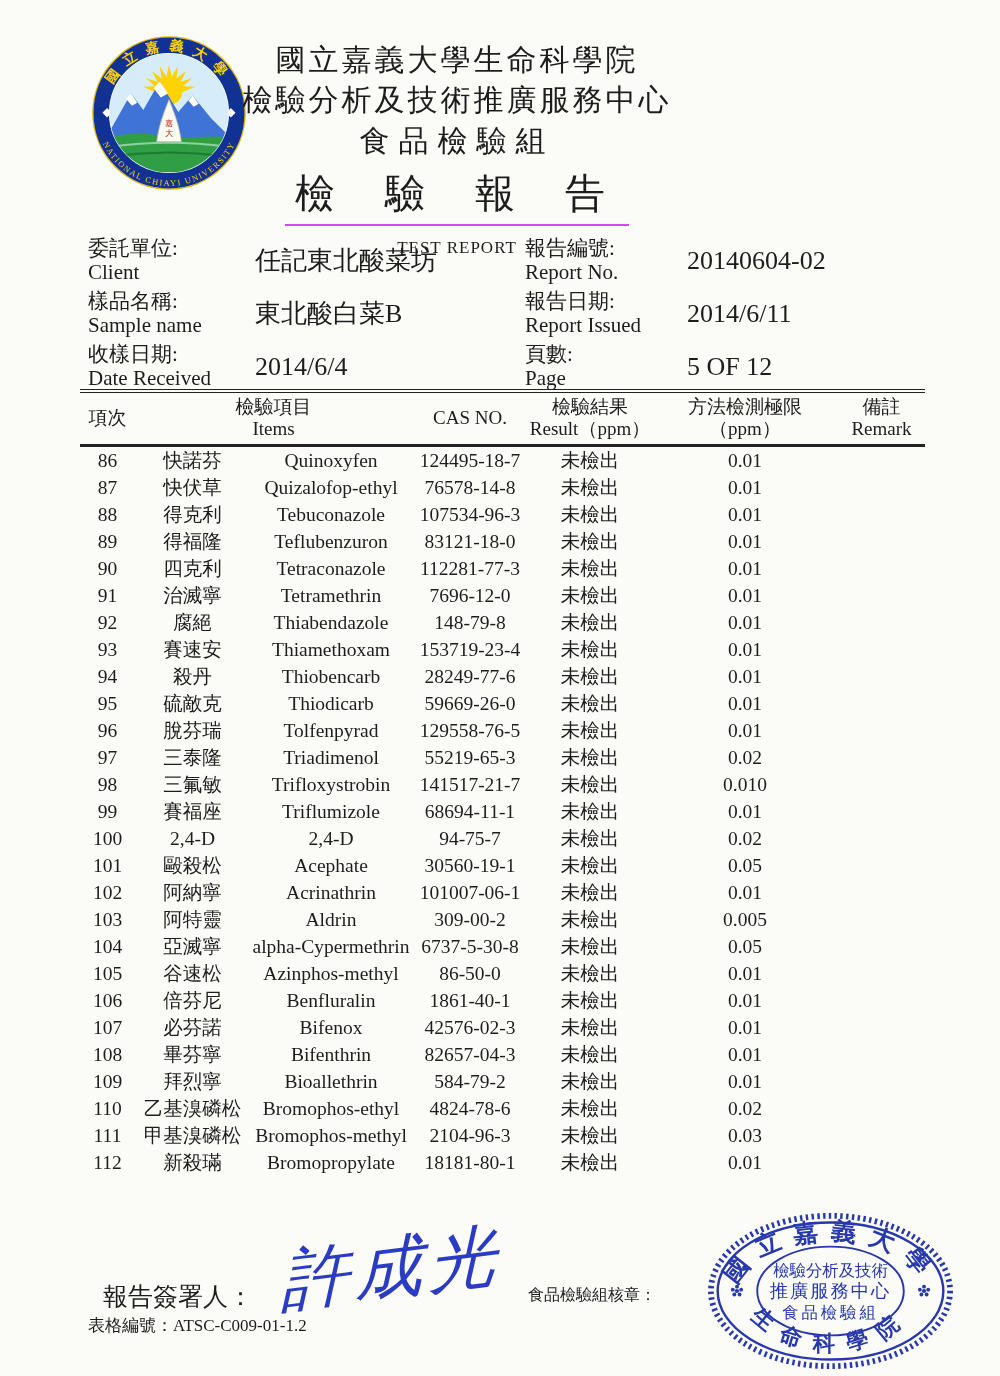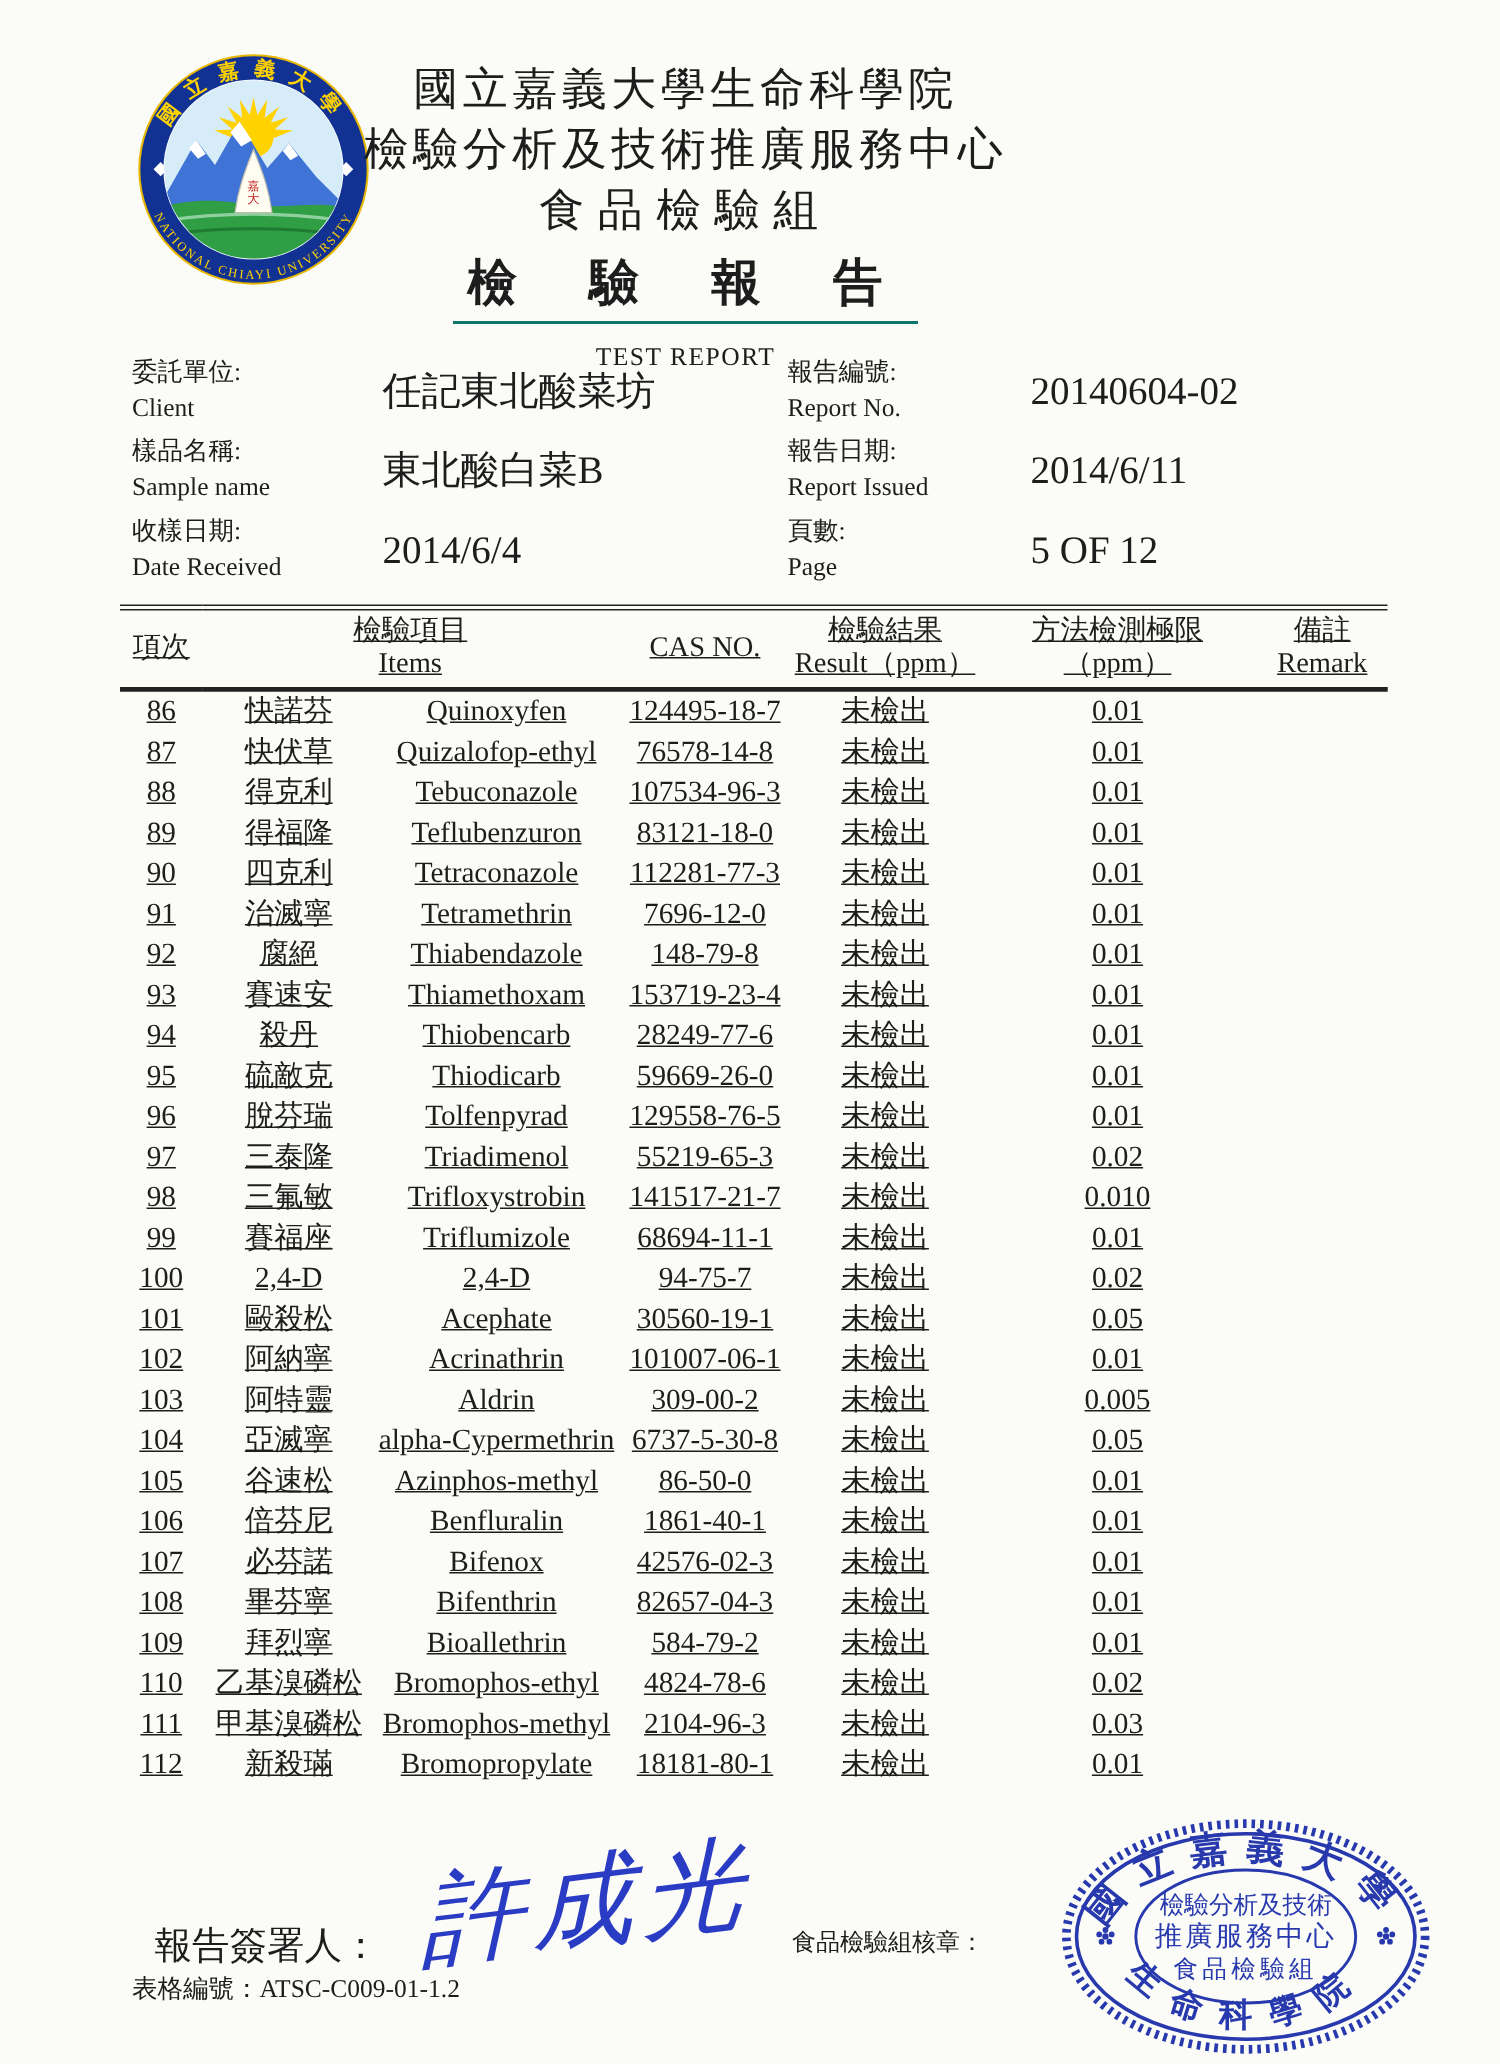--- a/index.html
+++ b/index.html
@@ -13,37 +13,37 @@
     overflow:hidden;
   }
 
   
   .logo { position:absolute; left:92px; top:36px; width:154px; height:154px; }
   .titles { position:absolute; left:0; top:40px; width:872px; padding-left:42px; text-align:center; }
   .org-line1, .org-line2 { font-size:30px; letter-spacing:3px; line-height:40px; }
   .org-line3 { font-size:30px; letter-spacing:9px; line-height:42px; }
   .report-title {
     display:inline-block; margin-top:4px;
-    font-size:33px; font-weight:bold; letter-spacing:20px;
-    border-bottom:2px solid #0f766e; padding:0 4px 3px 10px;
+    font-size:40px; font-weight:normal; letter-spacing:20px;
+    border-bottom:2px solid #d946ef; padding:0 4px 3px 10px;
   }
   .report-title-en { margin-top:12px; font-size:17px; letter-spacing:1px; }
 
   
   .info {
     position:absolute; left:88px; top:234px; width:845px;
     display:grid;
     grid-template-columns:167px 270px 162px 1fr;
     grid-auto-rows:minmax(53px,auto);
   }
-  .info-label { font-size:17px; line-height:24px; padding-top:2px; }
+  .info-label { font-size:21px; line-height:24px; padding-top:2px; }
   .info-value { font-size:26px; display:flex; align-items:center; }
 
   
-  .results { position:absolute; left:80px; top:403px; width:845px;text-decoration:underline; }
+  .results { position:absolute; left:80px; top:389px; width:845px; }
   table { border-collapse:collapse; width:845px; table-layout:fixed; }
   thead th {
     border-top:4px double #222;
     border-bottom:3px solid #222;
     font-weight:normal; font-size:19px; line-height:22px;
     padding:3px 0 4px 0; text-align:center; vertical-align:middle;
   }
   tbody td {
     text-align:center; font-size:19.5px; height:27px; line-height:27px;
     white-space:nowrap; overflow:hidden;

